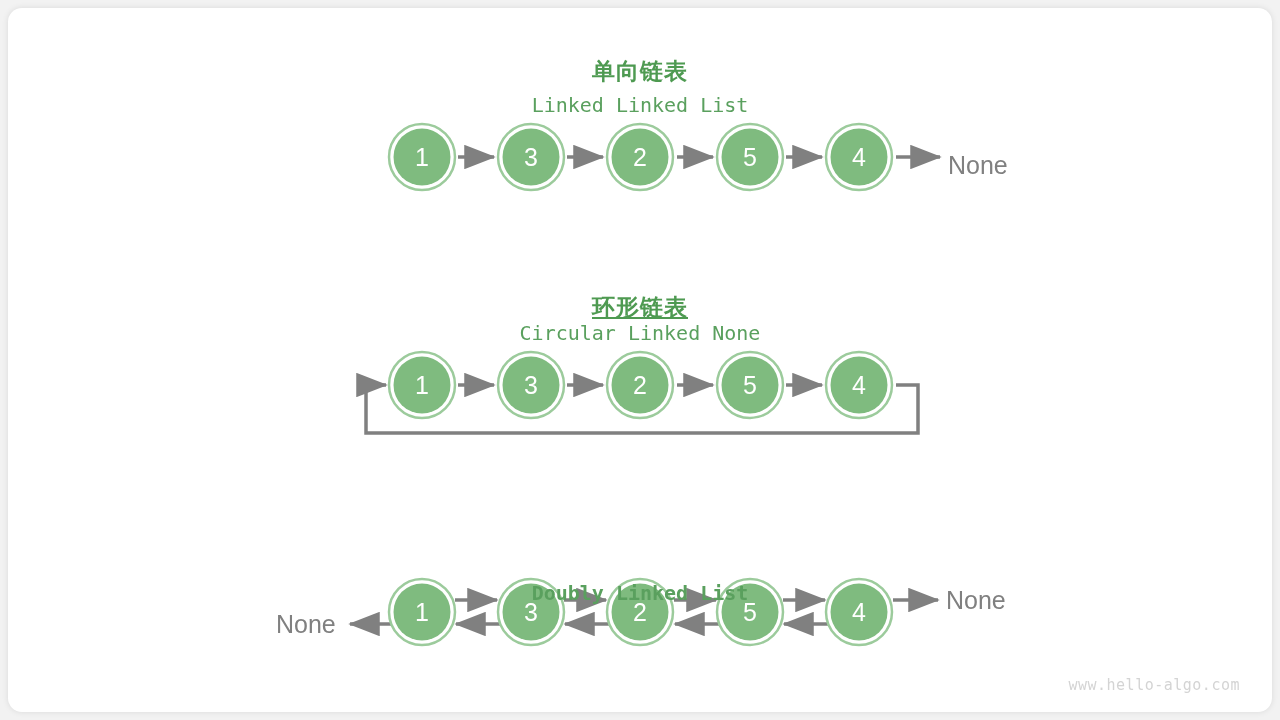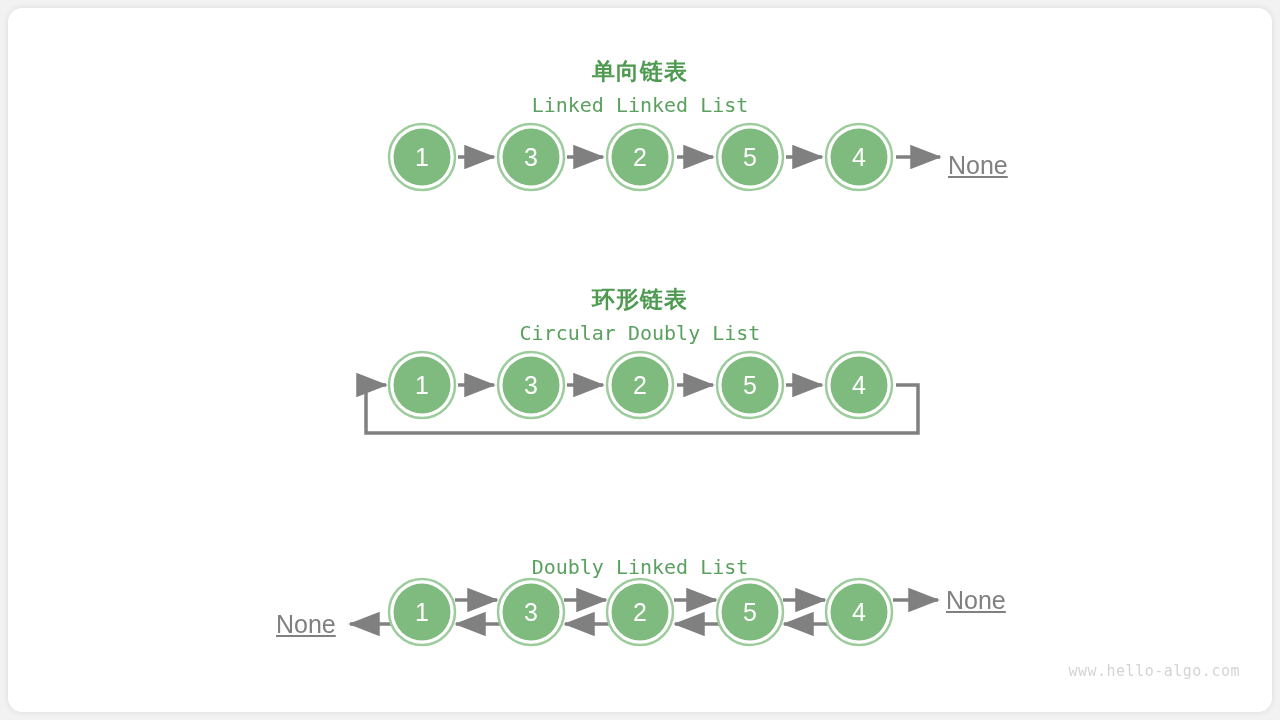--- a/index.html
+++ b/index.html
@@ -52,31 +52,30 @@
     font-family: "DejaVu Sans Mono", "Liberation Mono", monospace;
     font-size: 20px;
     color: #5aa05e;
     letter-spacing: 0px;
   }
   .none-label {
     position: absolute;
     font-family: "Liberation Sans", sans-serif;
     font-size: 25px;
     color: #808080;
-    text-decoration: underline;
   }
   .node-value {
     font-family: "Liberation Sans", sans-serif;
     font-size: 25px;
     fill: #ffffff;
   }
   .watermark {
     position: absolute;
     right: 32px;
-    bottom: 32px;
+    bottom: 18px;
     font-family: "DejaVu Sans Mono", "Liberation Mono", monospace;
     font-size: 15px;
     color: #d4d4d4;
     letter-spacing: 0.5px;
   }
 </style>
 </head>
 <body>
 
 <div id="canvas">
@@ -206,24 +205,24 @@
         <g>
           <circle cx="851" cy="604" r="33" fill="none" stroke="#9ccb9c" stroke-width="2.5"></circle>
           <circle cx="851" cy="604" r="28.5" fill="#7fbb7f"></circle>
           <text class="node-value" x="851" y="604" text-anchor="middle" dominant-baseline="central">4</text>
         </g>
       </g>
     </svg>
 
     <div class="none-label" style="left:940px; top:143px;">None</div>
 
-    <div class="title-cn" style="top:276px;">环形链表</div>
-    <div class="title-en" style="top:313px;">Circular Doubly List</div>
-
-    <div class="title-en" style="top:547px;">Doubly Linked List</div>
+    <div class="title-cn" style="top:284px;text-decoration:underline;">环形链表</div>
+    <div class="title-en" style="top:313px;">Circular Linked None</div>
+
+    <div class="title-en" style="top:573px;font-weight:bold;">Doubly Linked List</div>
 
     <div class="none-label" style="left:268px; top:602px;">None</div>
 
     <div class="none-label" style="left:938px; top:578px;">None</div>
 
     <div class="watermark">www.hello-algo.com</div>
 
   </div>
 </div>
 

